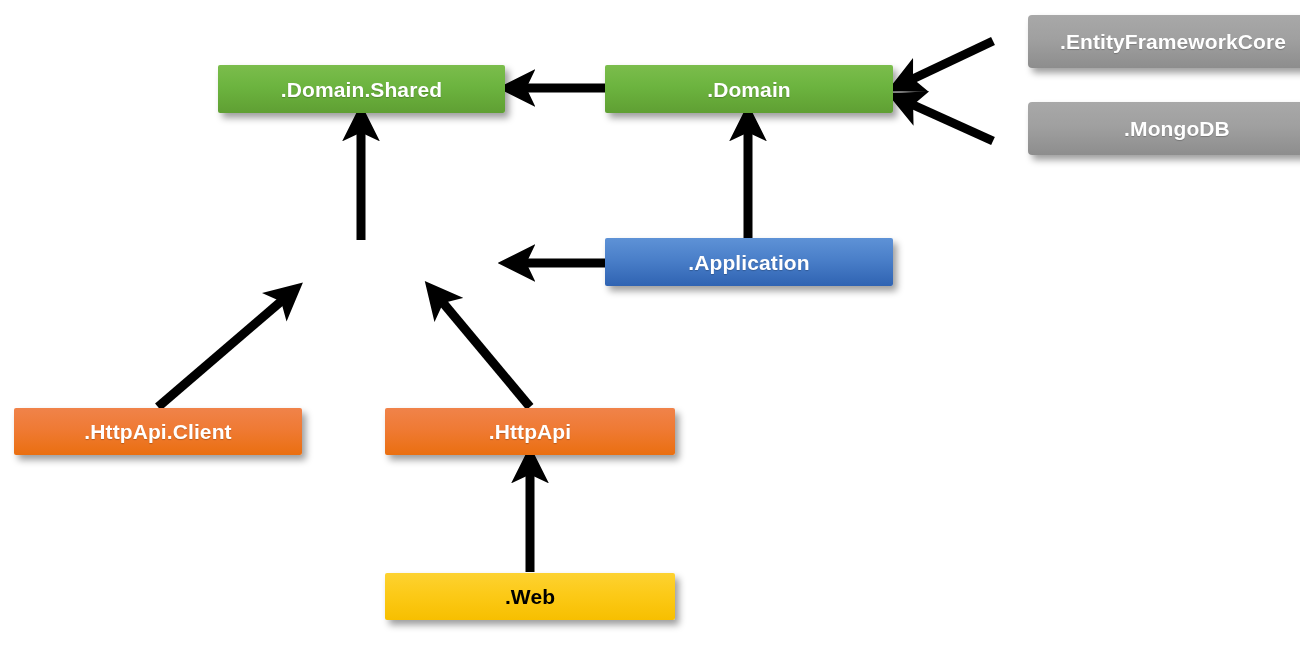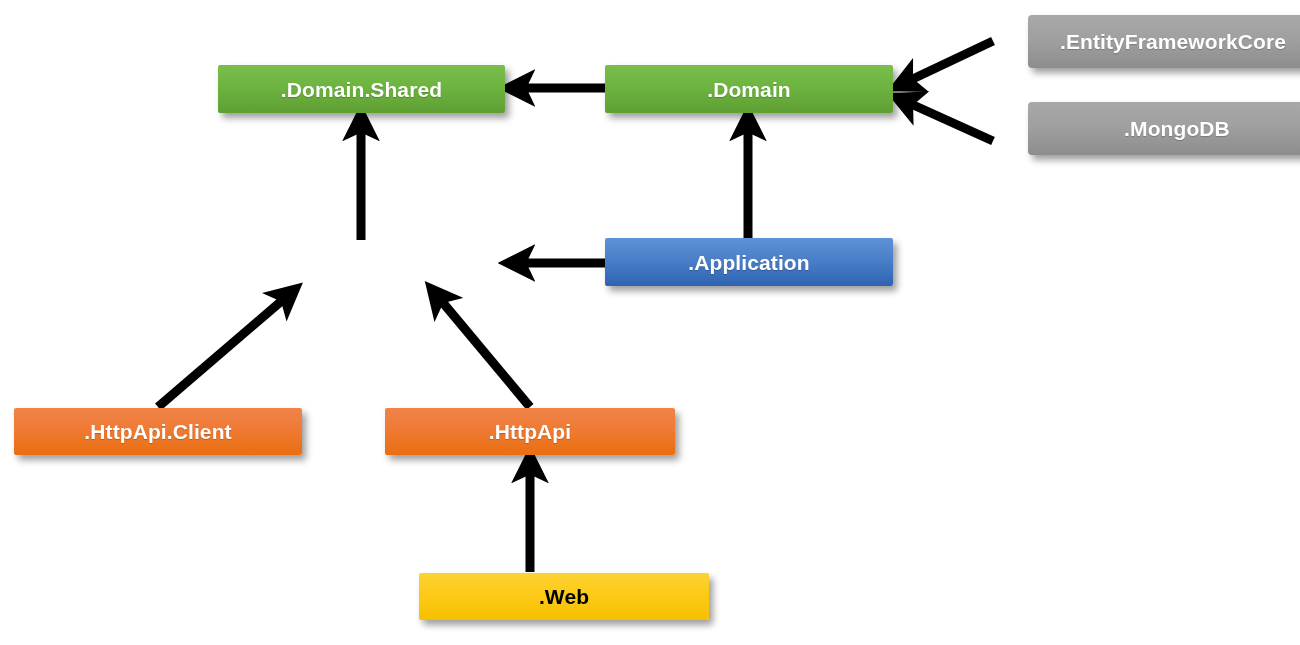--- a/index.html
+++ b/index.html
@@ -55,21 +55,20 @@
   }
   .node.orange .node-label { color: #ffffff; }
   .node.gray {
     background: linear-gradient(to bottom, #a8a8a8 0%, #a0a0a0 45%, #8d8d8d 100%);
     border-radius: 4px;
     margin-left: 33px;
   }
   .node.gray .node-label { color: #ffffff; }
   .node.yellow {
     background: linear-gradient(to bottom, #fdd231 0%, #fcca18 45%, #f7bf00 100%);
-    margin-left: 34px;
   }
   .node.yellow .node-label {
     color: #000000;
     text-shadow: none;
   }
 </style>
 </head>
 <body>
 
 <div id="diagram-root">

